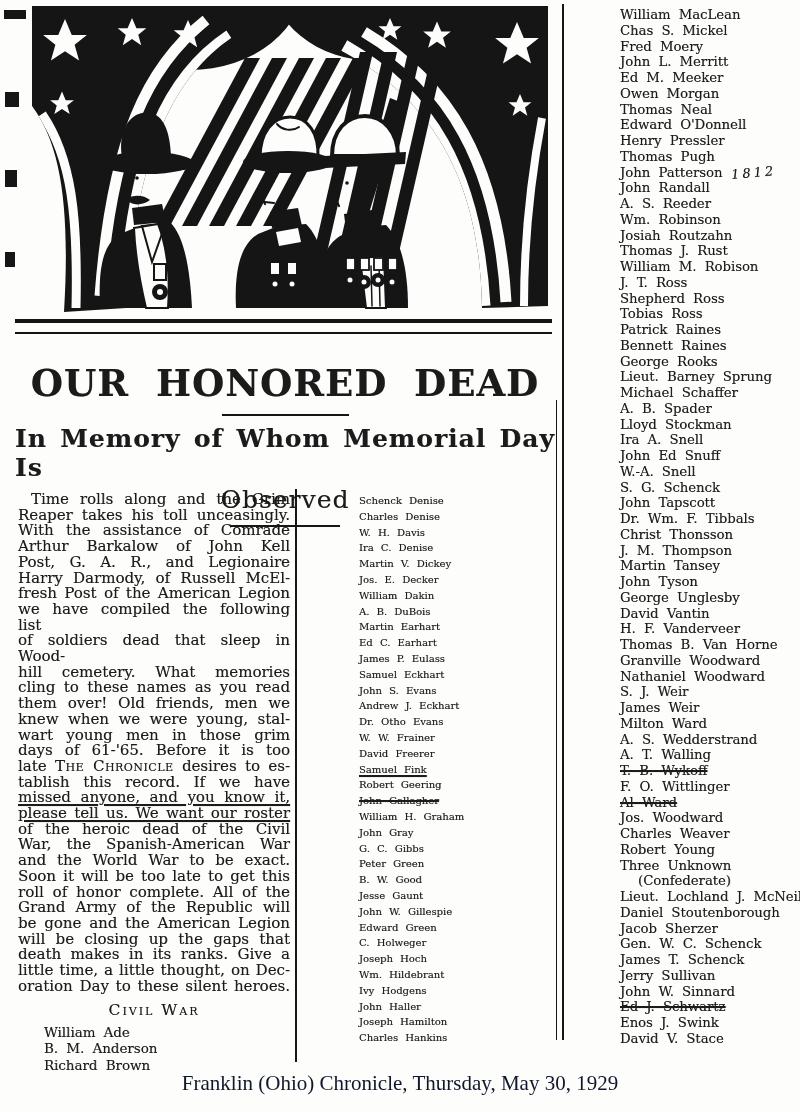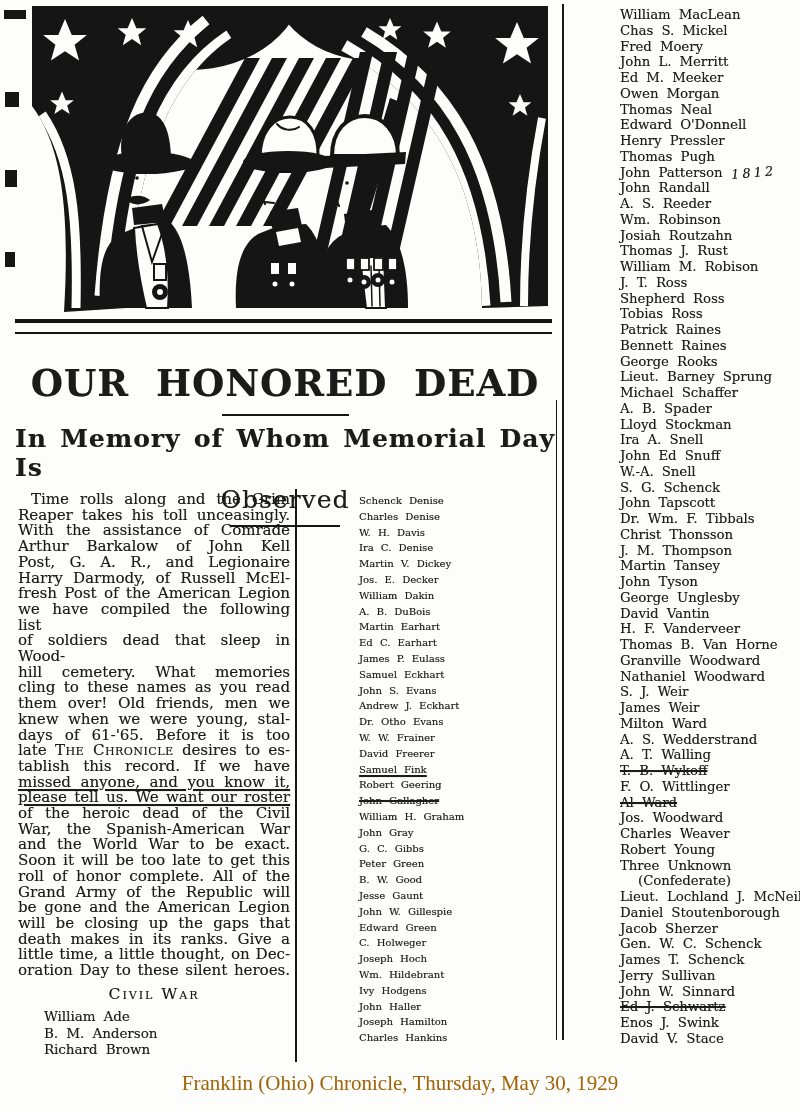--- a/index.html
+++ b/index.html
@@ -31,21 +31,21 @@
   .names{position:absolute;margin:0;padding:0;list-style:none;}
   #names-middle{left:316px;top:493px;width:232px;}
   #names-middle li{font-size:10px;line-height:15.8px;word-spacing:4px;margin-left:43px;}
   #names-right{left:620px;top:7px;width:212px;}
   #names-right li{font-size:13.2px;line-height:15.75px;word-spacing:4px;}
   .strike{text-decoration:line-through;text-decoration-thickness:2px;}
   .u-name{text-decoration:underline;text-decoration-thickness:1.5px;text-underline-offset:2px;}
   .indent-name{padding-left:18px;display:inline-block;}
   .note{font-style:italic;letter-spacing:3px;margin-left:9px;font-size:13px;display:inline-block;transform:rotate(-5deg);}
   .caption{position:absolute;left:0;top:1071px;width:800px;text-align:center;
-    font-family:"Liberation Serif",serif;font-size:21px;text-shadow:none;color:#a16207;}
+    font-family:"Liberation Serif",serif;font-size:21px;text-shadow:none;color:#0f172a;}
 </style>
 </head>
 <body>
 
 <div class="page">
 
   <div class="mark" style="left:4px;top:10px;width:22px;height:9px;"></div>
   <div class="mark" style="left:5px;top:92px;width:14px;height:15px;"></div>
   <div class="mark" style="left:5px;top:170px;width:12px;height:17px;"></div>
   <div class="mark" style="left:5px;top:252px;width:10px;height:15px;"></div>
@@ -189,20 +189,21 @@
         <div class="bodyline"><span>Arthur Barkalow of John Kell</span></div>
         <div class="bodyline"><span>Post, G. A. R., and Legionaire</span></div>
         <div class="bodyline"><span>Harry Darmody, of Russell McEl-</span></div>
         <div class="bodyline"><span>fresh Post of the American Legion</span></div>
         <div class="bodyline"><span>we have compiled the following list</span></div>
         <div class="bodyline"><span>of soldiers dead that sleep in Wood-</span></div>
         <div class="bodyline"><span>hill cemetery. What memories</span></div>
         <div class="bodyline"><span>cling to these names as you read</span></div>
         <div class="bodyline"><span>them over! Old friends, men we</span></div>
         <div class="bodyline"><span>knew when we were young, stal-</span></div>
+        <div class="bodyline"><span>wart young men in those grim</span></div>
         <div class="bodyline"><span>days of 61-'65. Before it is too</span></div>
         <div class="bodyline"><span>late </span><span class="sc">The Chronicle</span><span> desires to es-</span></div>
         <div class="bodyline"><span>tablish this record. If we have</span></div>
         <div class="bodyline u"><span>missed anyone, and you know it,</span></div>
         <div class="bodyline u"><span>please tell us. We want our roster</span></div>
         <div class="bodyline"><span>of the heroic dead of the Civil</span></div>
         <div class="bodyline"><span>War, the Spanish-American War</span></div>
         <div class="bodyline"><span>and the World War to be exact.</span></div>
         <div class="bodyline"><span>Soon it will be too late to get this</span></div>
         <div class="bodyline"><span>roll of honor complete. All of the</span></div>

